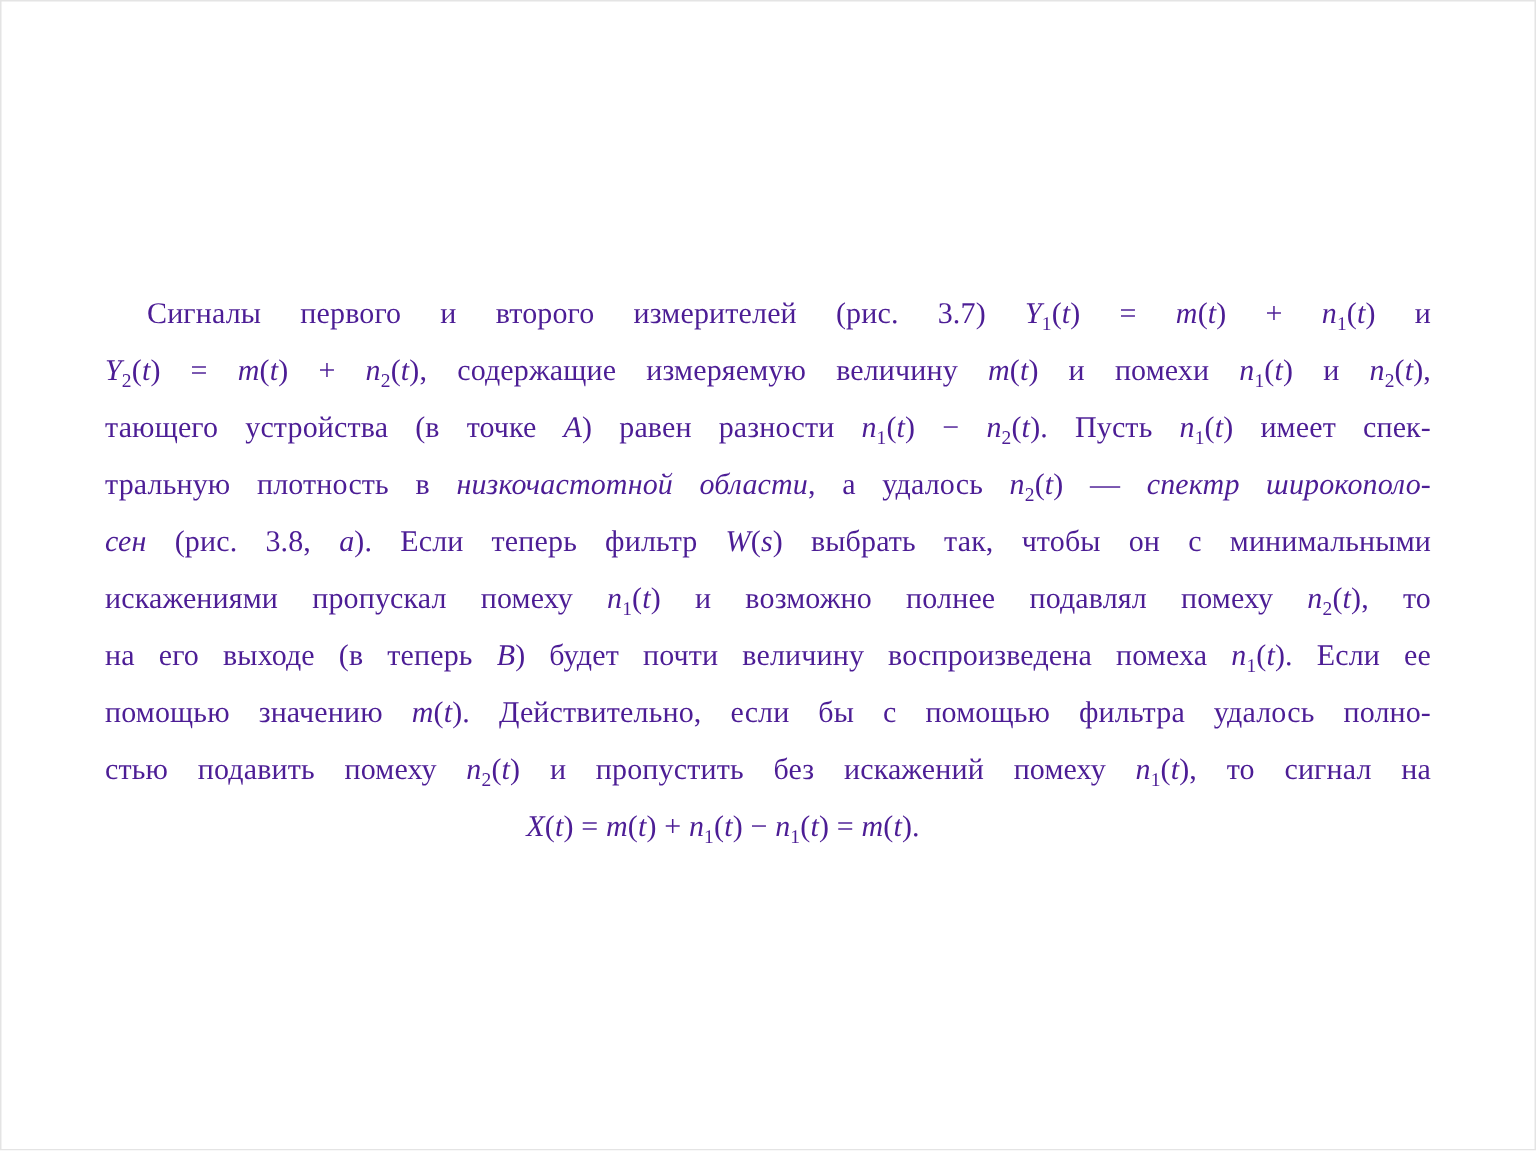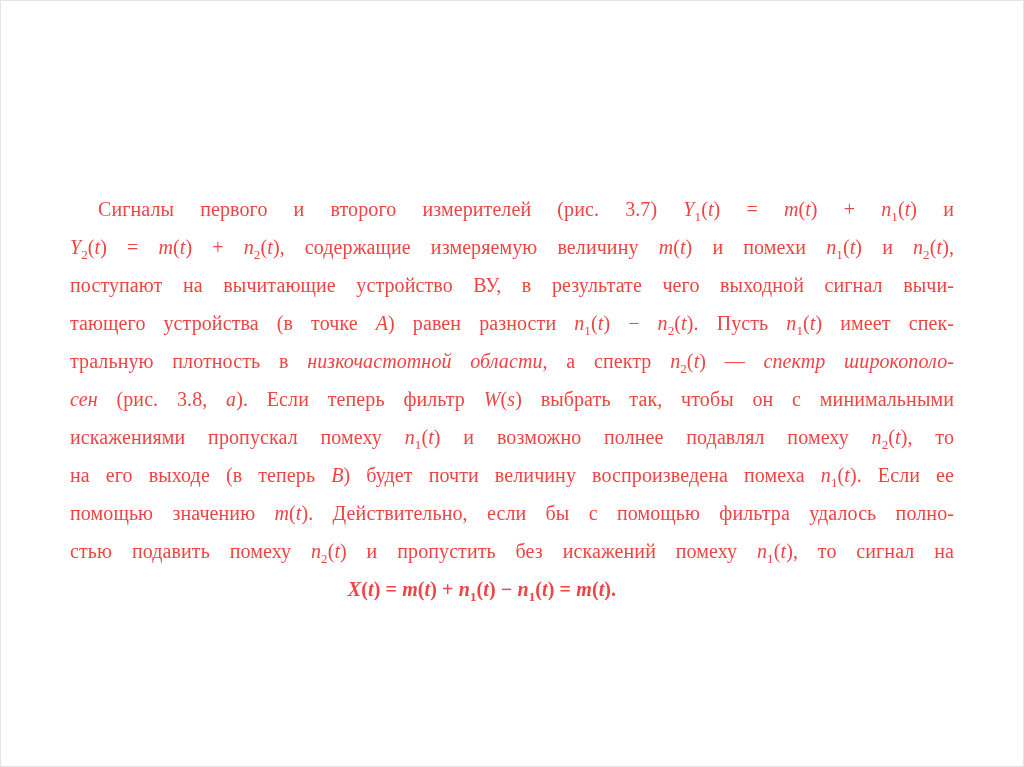--- a/index.html
+++ b/index.html
@@ -38,41 +38,39 @@
     text-indent: 28px;
   }
   .line.plain {
     text-align: left;
     text-align-last: left;
   }
   .line.formula {
     text-align: center;
     text-align-last: center;
     padding-right: 60px; 
-    font-weight: bold;
   }
   .seg { font-style: normal; }
   .it  { font-style: italic; }
   .sub {
     font-size: 13px;
     font-style: normal;
     vertical-align: -5px;
     line-height: 0;
   }
 </style>
 </head>
 <body>
 
-<div class="page" style="background: rgb(255, 255, 255); color: #ef4444;">
+<div class="page" style="background: rgb(255, 255, 255); color: #4c1d95;">
   <div class="text-block" id="text-block">
       <div class="line first"><span class="seg">Сигналы первого и второго измерителей (рис. 3.7) </span><span class="seg it">Y</span><span class="seg sub">1</span><span class="seg">(</span><span class="seg it">t</span><span class="seg">) = </span><span class="seg it">m</span><span class="seg">(</span><span class="seg it">t</span><span class="seg">) + </span><span class="seg it">n</span><span class="seg sub">1</span><span class="seg">(</span><span class="seg it">t</span><span class="seg">) и</span></div>
       <div class="line justify"><span class="seg it">Y</span><span class="seg sub">2</span><span class="seg">(</span><span class="seg it">t</span><span class="seg">) = </span><span class="seg it">m</span><span class="seg">(</span><span class="seg it">t</span><span class="seg">) + </span><span class="seg it">n</span><span class="seg sub">2</span><span class="seg">(</span><span class="seg it">t</span><span class="seg">), содержащие измеряемую величину </span><span class="seg it">m</span><span class="seg">(</span><span class="seg it">t</span><span class="seg">) и помехи </span><span class="seg it">n</span><span class="seg sub">1</span><span class="seg">(</span><span class="seg it">t</span><span class="seg">) и </span><span class="seg it">n</span><span class="seg sub">2</span><span class="seg">(</span><span class="seg it">t</span><span class="seg">),</span></div>
-      <div class="line justify"><span class="seg">поступают на вычитающие устройство ВУ, в результате чего выходной сигнал вычи-</span></div>
       <div class="line justify"><span class="seg">тающего устройства (в точке </span><span class="seg it">A</span><span class="seg">) равен разности </span><span class="seg it">n</span><span class="seg sub">1</span><span class="seg">(</span><span class="seg it">t</span><span class="seg">) − </span><span class="seg it">n</span><span class="seg sub">2</span><span class="seg">(</span><span class="seg it">t</span><span class="seg">). Пусть </span><span class="seg it">n</span><span class="seg sub">1</span><span class="seg">(</span><span class="seg it">t</span><span class="seg">) имеет спек-</span></div>
-      <div class="line justify"><span class="seg">тральную плотность в </span><span class="seg it">низкочастотной области</span><span class="seg">, а спектр </span><span class="seg it">n</span><span class="seg sub">2</span><span class="seg">(</span><span class="seg it">t</span><span class="seg">) — </span><span class="seg it">спектр широкополо-</span></div>
+      <div class="line justify"><span class="seg">тральную плотность в </span><span class="seg it">низкочастотной области</span><span class="seg">, а удалось </span><span class="seg it">n</span><span class="seg sub">2</span><span class="seg">(</span><span class="seg it">t</span><span class="seg">) — </span><span class="seg it">спектр широкополо-</span></div>
       <div class="line justify"><span class="seg it">сен</span><span class="seg"> (рис. 3.8, </span><span class="seg it">а</span><span class="seg">). Если теперь фильтр </span><span class="seg it">W</span><span class="seg">(</span><span class="seg it">s</span><span class="seg">) выбрать так, чтобы он с минимальными</span></div>
       <div class="line justify"><span class="seg">искажениями пропускал помеху </span><span class="seg it">n</span><span class="seg sub">1</span><span class="seg">(</span><span class="seg it">t</span><span class="seg">) и возможно полнее подавлял помеху </span><span class="seg it">n</span><span class="seg sub">2</span><span class="seg">(</span><span class="seg it">t</span><span class="seg">), то</span></div>
       <div class="line justify"><span class="seg">на его выходе (в теперь </span><span class="seg it">B</span><span class="seg">) будет почти величину воспроизведена помеха </span><span class="seg it">n</span><span class="seg sub">1</span><span class="seg">(</span><span class="seg it">t</span><span class="seg">). Если ее</span></div>
       <div class="line justify"><span class="seg">помощью значению </span><span class="seg it">m</span><span class="seg">(</span><span class="seg it">t</span><span class="seg">). Действительно, если бы с помощью фильтра удалось полно-</span></div>
       <div class="line justify"><span class="seg">стью подавить помеху </span><span class="seg it">n</span><span class="seg sub">2</span><span class="seg">(</span><span class="seg it">t</span><span class="seg">) и пропустить без искажений помеху </span><span class="seg it">n</span><span class="seg sub">1</span><span class="seg">(</span><span class="seg it">t</span><span class="seg">), то сигнал на</span></div>
       <div class="line formula"><span class="seg it">X</span><span class="seg">(</span><span class="seg it">t</span><span class="seg">) = </span><span class="seg it">m</span><span class="seg">(</span><span class="seg it">t</span><span class="seg">) + </span><span class="seg it">n</span><span class="seg sub">1</span><span class="seg">(</span><span class="seg it">t</span><span class="seg">) − </span><span class="seg it">n</span><span class="seg sub">1</span><span class="seg">(</span><span class="seg it">t</span><span class="seg">) = </span><span class="seg it">m</span><span class="seg">(</span><span class="seg it">t</span><span class="seg">).</span></div>
     </div>
 </div>
 
 </body></html>

